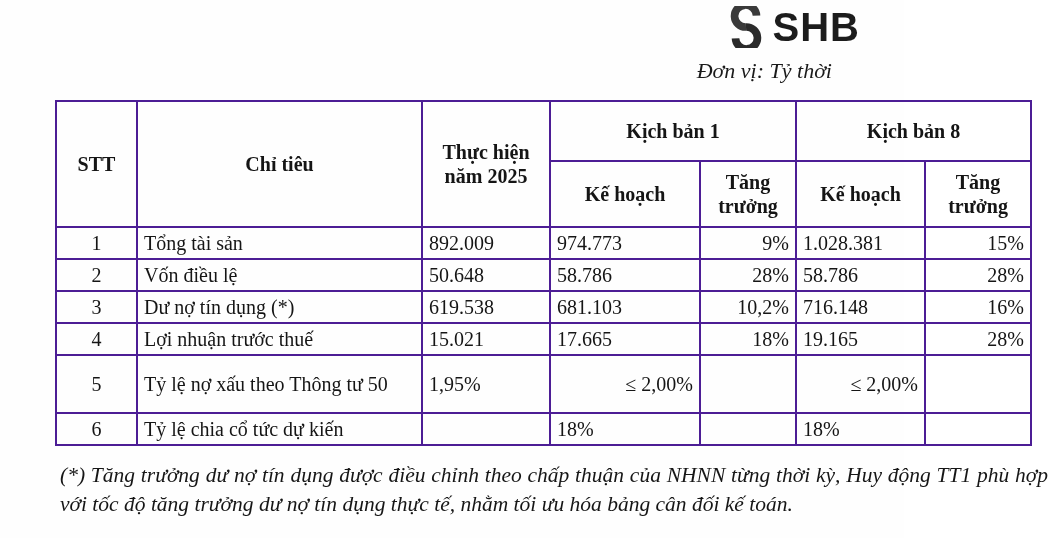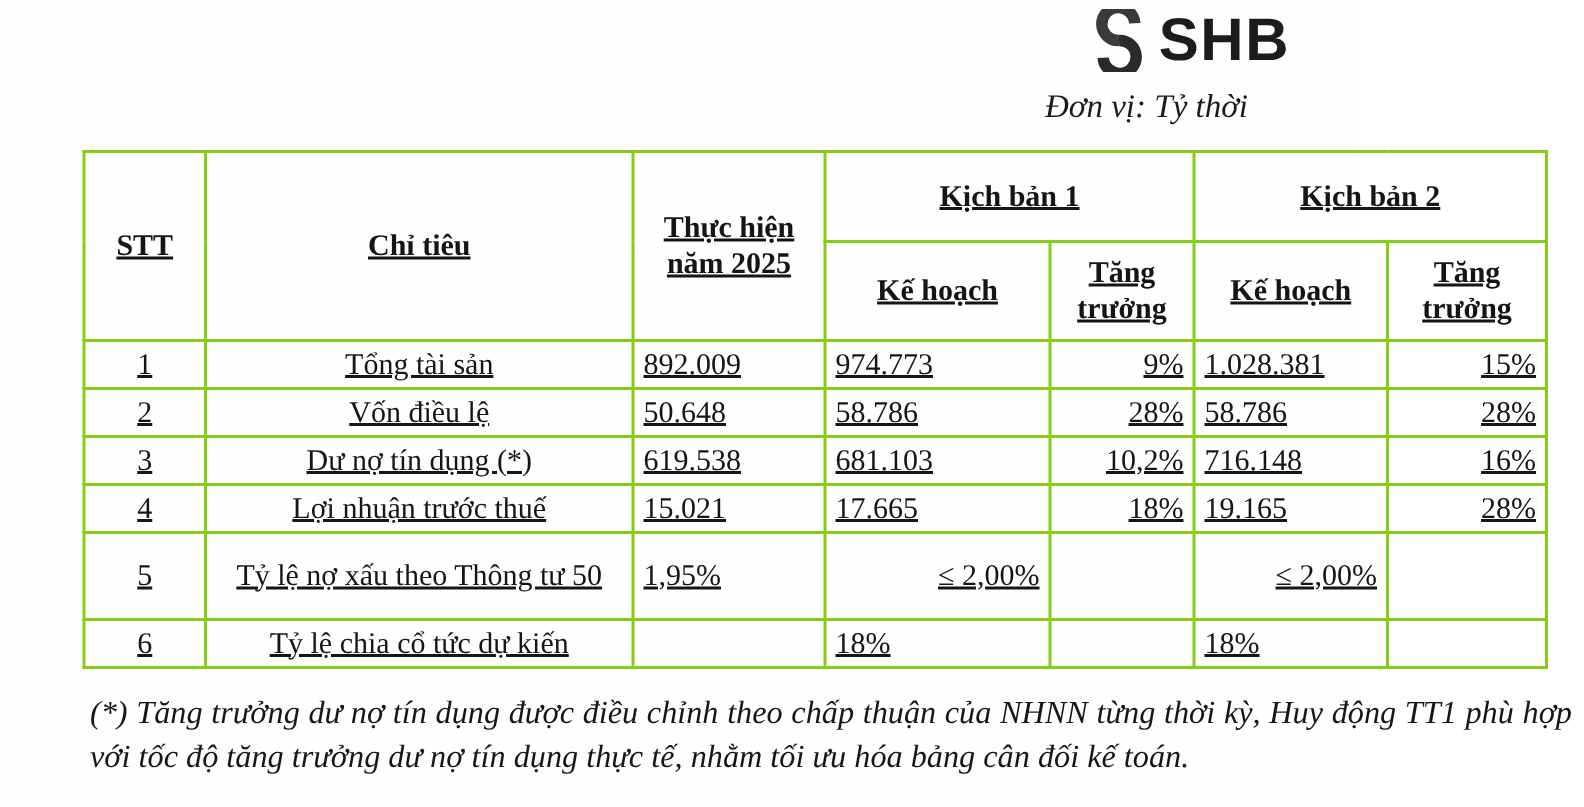--- a/index.html
+++ b/index.html
@@ -53,38 +53,37 @@
   table.plan {
     position: absolute;
     left: 55px;
     top: 100px;
     border-collapse: collapse;
     table-layout: fixed;
     width: 975px;
     font-size: 20px;
   }
   table.plan th, table.plan td {
-    border: 2px solid #84cc16;
+    border: 2px solid #4c1d95;
     padding: 2px 6px;
     vertical-align: middle;
     overflow: hidden;
-    text-decoration: underline;
   }
   table.plan thead th {
     font-weight: bold;
     text-align: center;
     line-height: 1.2;
     font-size: 20px;
   }
   tr.hdr-top th { height: 54px; }
   tr.hdr-sub th { height: 60px; }
   tbody tr { height: 32px; }
   tbody tr.tall { height: 58px; }
   td.c-stt  { text-align: center; }
-  td.c-name { text-align: center; padding-left: 10px; line-height: 1.15; }
+  td.c-name { text-align: left; padding-left: 10px; line-height: 1.15; }
   td.c-num  { text-align: left; padding-right: 14px; }
   td.c-pct  { text-align: right; padding-right: 10px; }
   td.c-mid  { text-align: right; }
   
   .footnote {
     position: absolute;
     left: 48px;
     top: 449px;
     width: 988px;
     font-style: italic;
@@ -121,21 +120,21 @@
       <col style="width:96px">
       <col style="width:129px">
       <col style="width:106px">
     </colgroup>
     <thead>
       <tr class="hdr-top">
         <th rowspan="2">STT</th>
         <th rowspan="2">Chỉ tiêu</th>
         <th rowspan="2">Thực hiện năm 2025</th>
         <th colspan="2">Kịch bản 1</th>
-        <th colspan="2">Kịch bản 2</th>
+        <th colspan="2">Kịch bản 8</th>
       </tr>
       <tr class="hdr-sub">
         <th>Kế hoạch</th>
         <th>Tăng trưởng</th>
         <th>Kế hoạch</th>
         <th>Tăng trưởng</th>
       </tr>
     </thead>
     <tbody>
       <tr>

